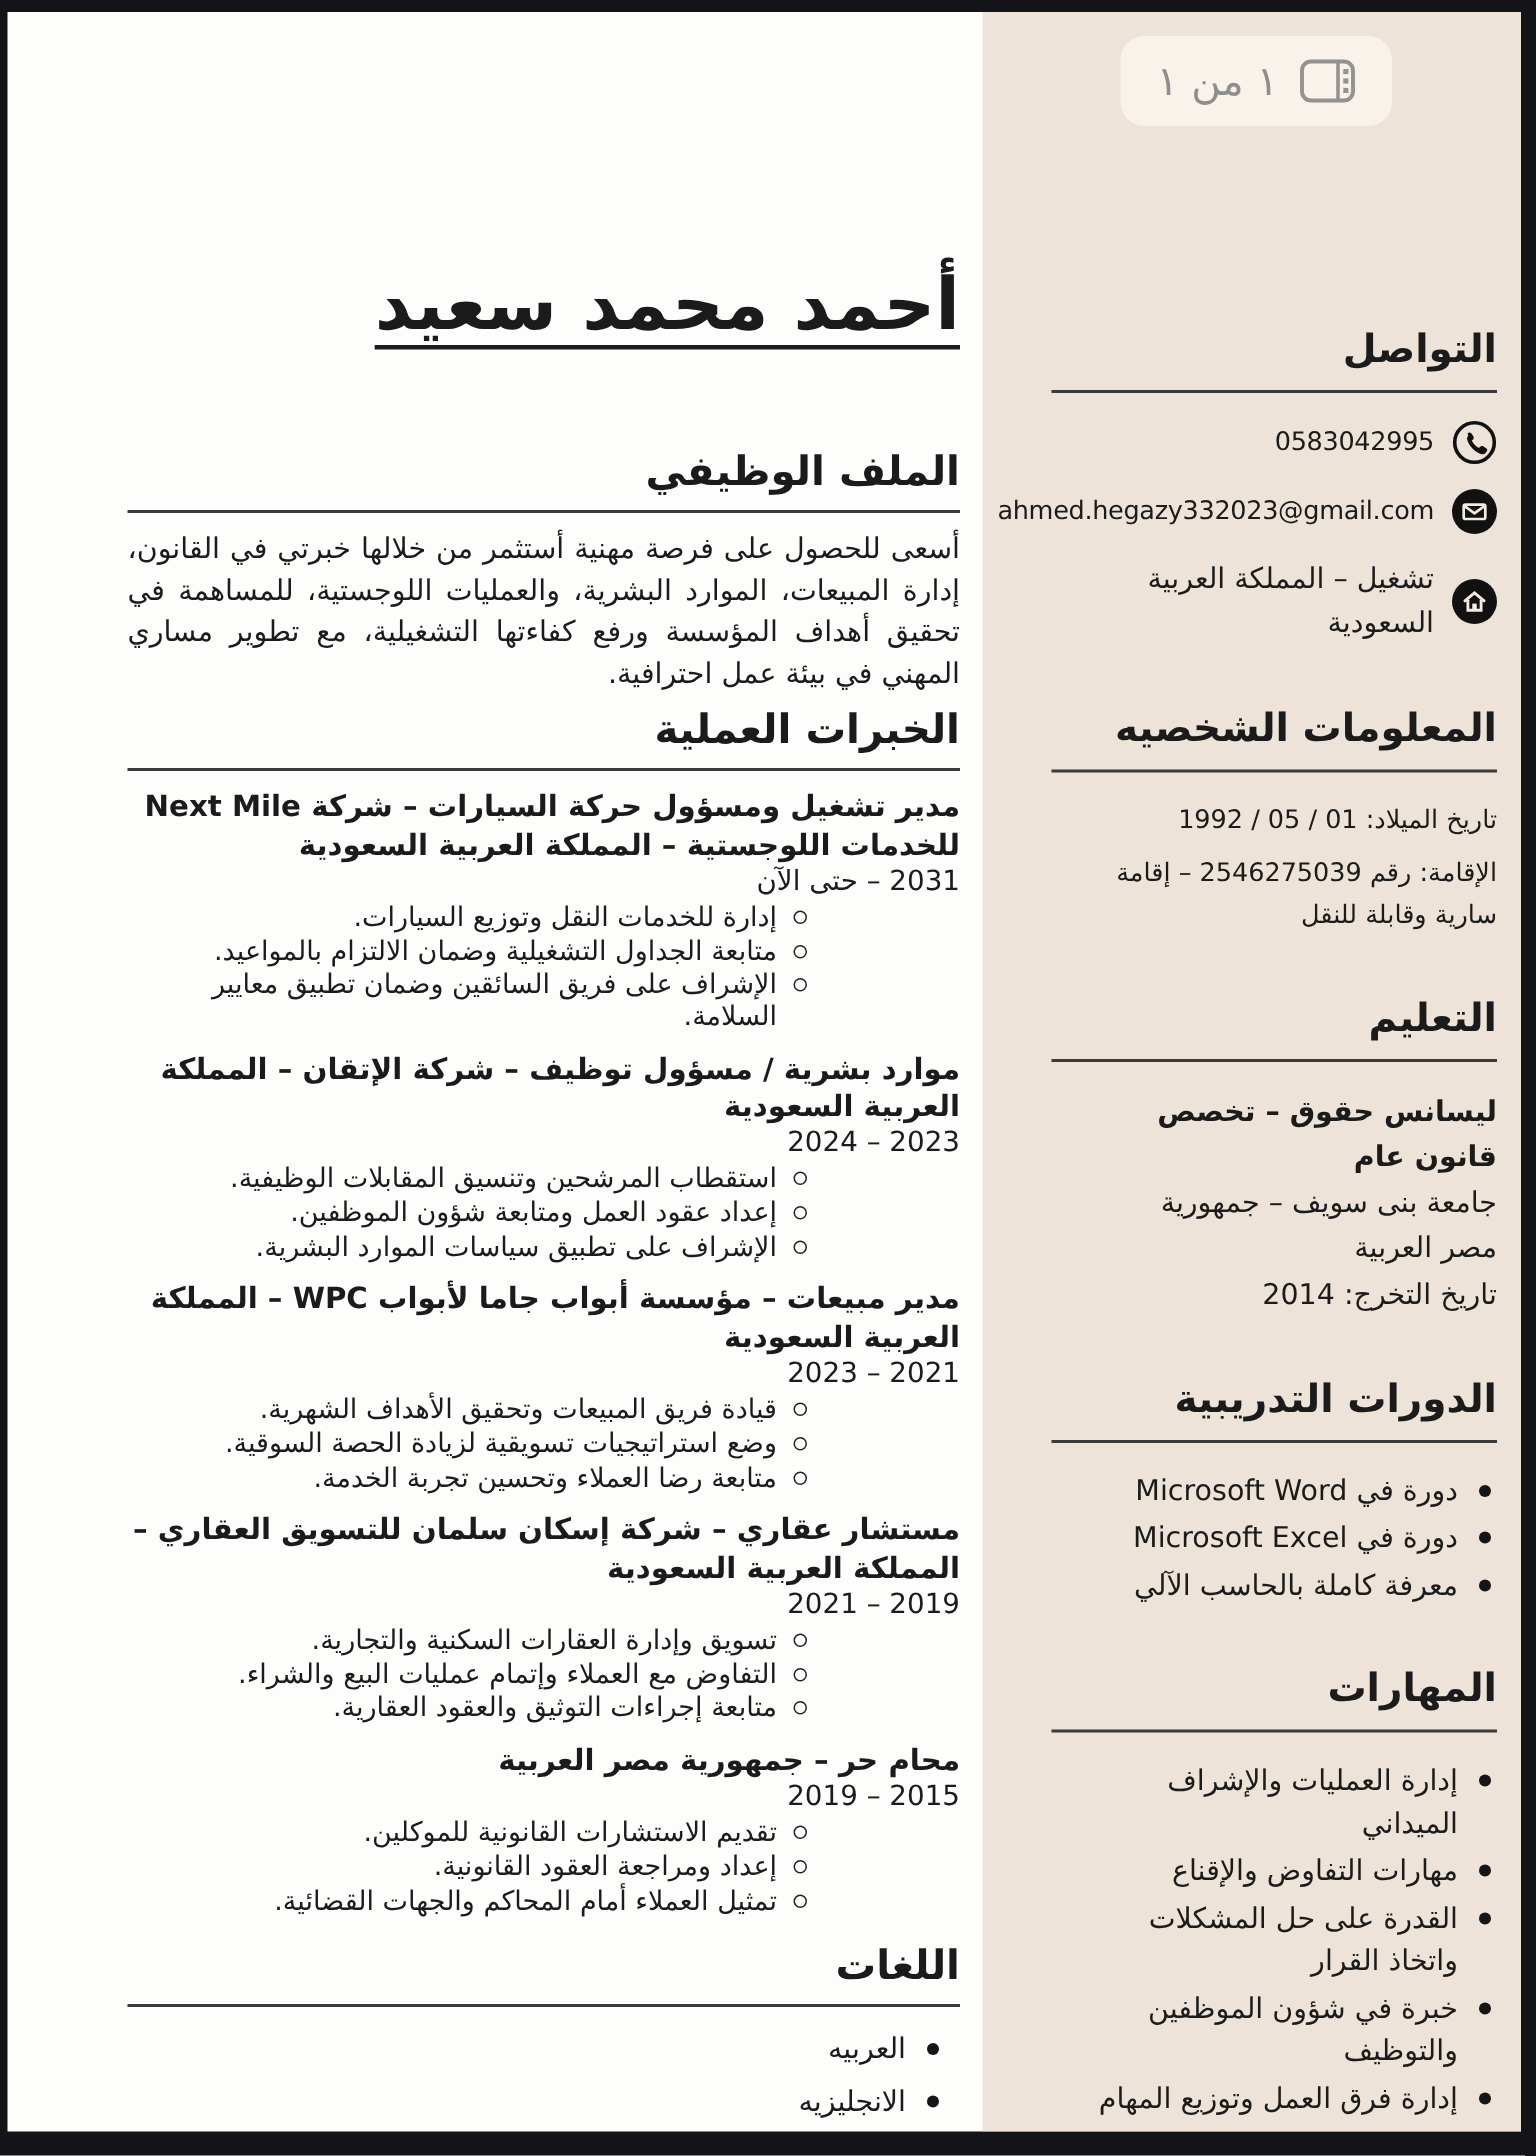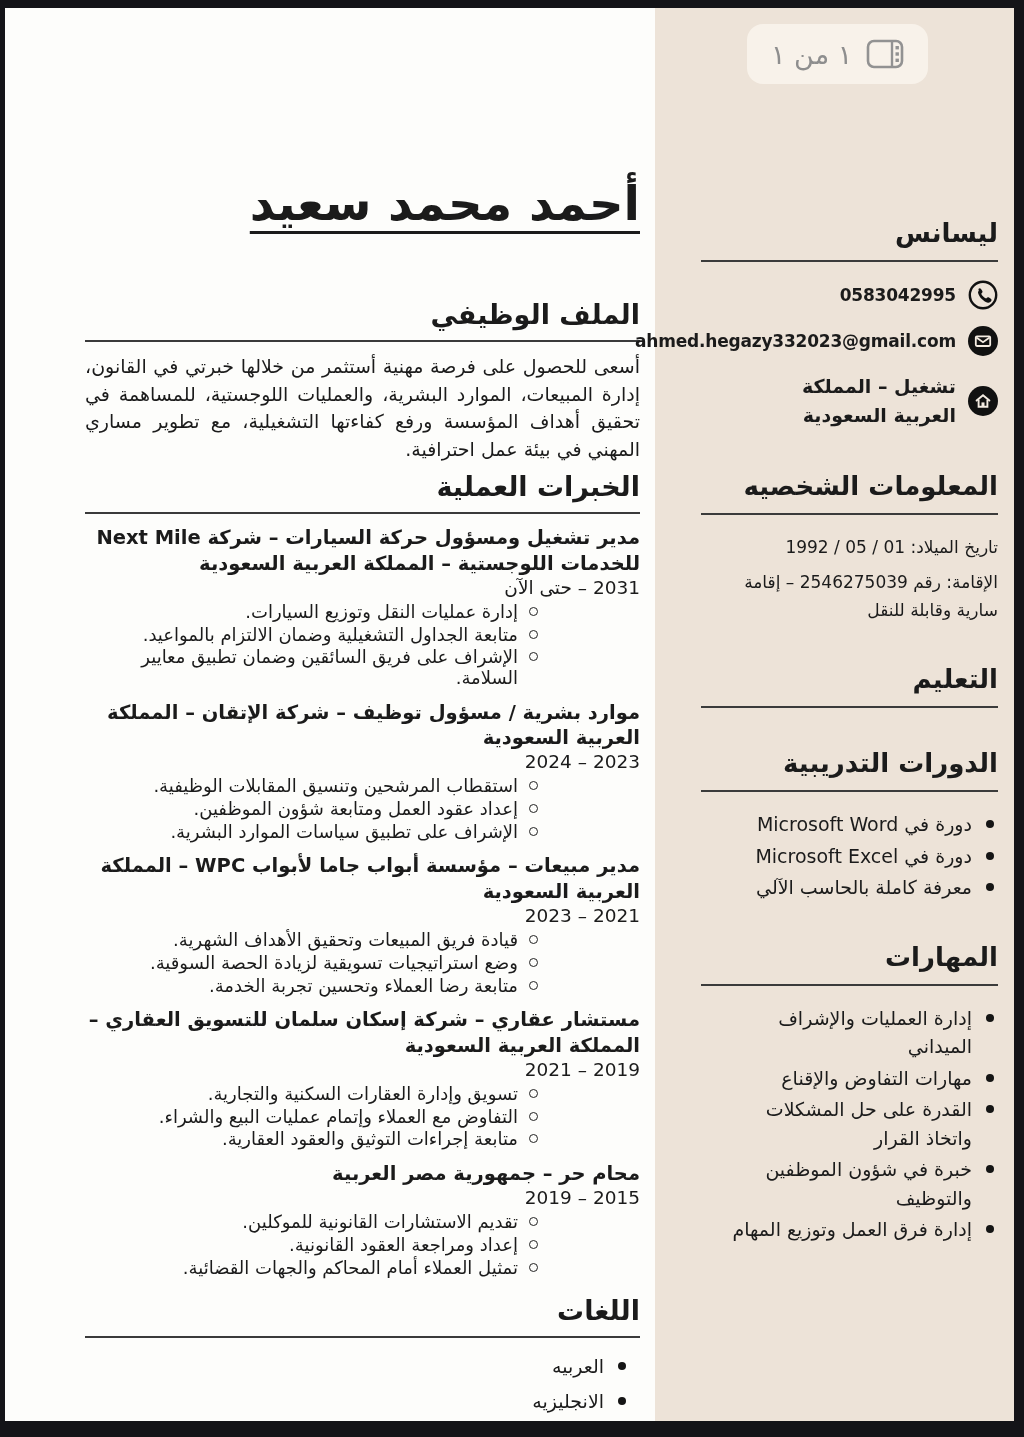--- a/index.html
+++ b/index.html
@@ -36,21 +36,21 @@
   .s-section.first { margin-top:210px; }
   .side-h {
     font-size:26px; font-weight:bold; margin:0 0 18px 26px;
     padding-bottom:12px; border-bottom:2px solid #3b3b3b;
     text-align:right;
   }
   .c-row {
     display:flex; align-items:center; gap:12px;
     margin-bottom:16px; justify-content:flex-start;
   }
-  .c-text { font-size:19px; font-weight:bold; text-align:right; line-height:1.55; }
+  .c-text { font-size:19px; font-weight:normal; text-align:right; line-height:1.55; }
   .c-text.ltr { direction:ltr; font-size:17px; letter-spacing:-0.2px; }
   .c-text.loc { max-width:200px; }
   .c-icon { width:30px; height:30px; flex:0 0 30px; }
   .personal-block { padding-left:26px; font-size:17px; line-height:1.65; }
   .personal-block p { margin:0 0 7px; text-align:right; }
   .edu-block { padding-left:76px; font-size:19px; line-height:1.6; }
   .edu-block p { margin:0; text-align:right; }
   .edu-degree { font-weight:bold; }
   .side-list { list-style:none; margin:0; padding:0 4px 0 55px; }
   .side-list li {
@@ -127,21 +127,21 @@
     </section>
 
     <section class="exp-sec">
       <h2 class="main-h">الخبرات العملية</h2>
       <div class="jobs">
 
         <article class="job">
           <h3 class="job-role">مدير تشغيل ومسؤول حركة السيارات – شركة Next Mile للخدمات اللوجستية – المملكة العربية السعودية</h3>
           <div class="job-period">2031 – حتى الآن</div>
           <ul class="job-bullets">
-            <li>إدارة عمليات النقل وتوزيع السيارات.</li>
+            <li>إدارة للخدمات النقل وتوزيع السيارات.</li>
             <li>متابعة الجداول التشغيلية وضمان الالتزام بالمواعيد.</li>
             <li>الإشراف على فريق السائقين وضمان تطبيق معايير السلامة.</li>
           </ul>
         </article>
 
         <article class="job">
           <h3 class="job-role">موارد بشرية / مسؤول توظيف – شركة الإتقان – المملكة العربية السعودية</h3>
           <div class="job-period">2023 – 2024</div>
           <ul class="job-bullets">
             <li>استقطاب المرشحين وتنسيق المقابلات الوظيفية.</li>
@@ -199,21 +199,21 @@
         <rect x="2" y="2" width="34" height="26" rx="6" fill="none" stroke="#929292" stroke-width="2.6"></rect>
         <line x1="26" y1="2.5" x2="26" y2="27.5" stroke="#929292" stroke-width="2.4"></line>
         <rect x="29.5" y="7" width="3.4" height="3.4" fill="#929292"></rect>
         <rect x="29.5" y="13.3" width="3.4" height="3.4" fill="#929292"></rect>
         <rect x="29.5" y="19.6" width="3.4" height="3.4" fill="#929292"></rect>
       </svg>
       <span class="pill-label">١ من ١</span>
     </div>
 
     <section class="s-section first">
-      <h2 class="side-h">ليسانس</h2>
+      <h2 class="side-h">التواصل</h2>
 
       <div class="c-row">
         <span class="c-icon">
           <svg width="30" height="30" viewBox="0 0 30 30">
             <circle cx="15" cy="15" r="13.2" fill="none" stroke="#111" stroke-width="2.4"></circle>
             <path d="M10.4 8.9c.9-.9 2-.8 2.6.1l1.2 1.8c.5.8.4 1.7-.3 2.3l-.7.6c.4 1 1.1 2 2 2.9.9.9 1.9 1.6 2.9 2l.6-.7c.6-.7 1.5-.8 2.3-.3l1.8 1.2c.9.6 1 1.7.1 2.6l-.7.7c-.6.6-1.5.9-2.3.7-2-.5-4.2-1.8-6.1-3.7-1.9-1.9-3.2-4.1-3.7-6.1-.2-.8.1-1.7.7-2.3z" fill="#111"></path>
           </svg>
         </span>
         <span class="c-text ltr">0583042995</span>
       </div>
@@ -245,20 +245,25 @@
     <section class="s-section">
       <h2 class="side-h">المعلومات الشخصيه</h2>
       <div class="personal-block">
         <p>تاريخ الميلاد: 01 / 05 / 1992</p>
         <p>الإقامة: رقم 2546275039 – إقامة سارية وقابلة للنقل</p>
       </div>
     </section>
 
     <section class="s-section">
       <h2 class="side-h">التعليم</h2>
+      <div class="edu-block">
+        <p class="edu-degree">ليسانس حقوق – تخصص قانون عام</p>
+        <p>جامعة بنى سويف – جمهورية مصر العربية</p>
+        <p>تاريخ التخرج: 2014</p>
+      </div>
     </section>
 
     <section class="s-section">
       <h2 class="side-h">الدورات التدريبية</h2>
       <ul class="side-list">
         <li>دورة في Microsoft Word</li>
         <li>دورة في Microsoft Excel</li>
         <li>معرفة كاملة بالحاسب الآلي</li>
       </ul>
     </section>

